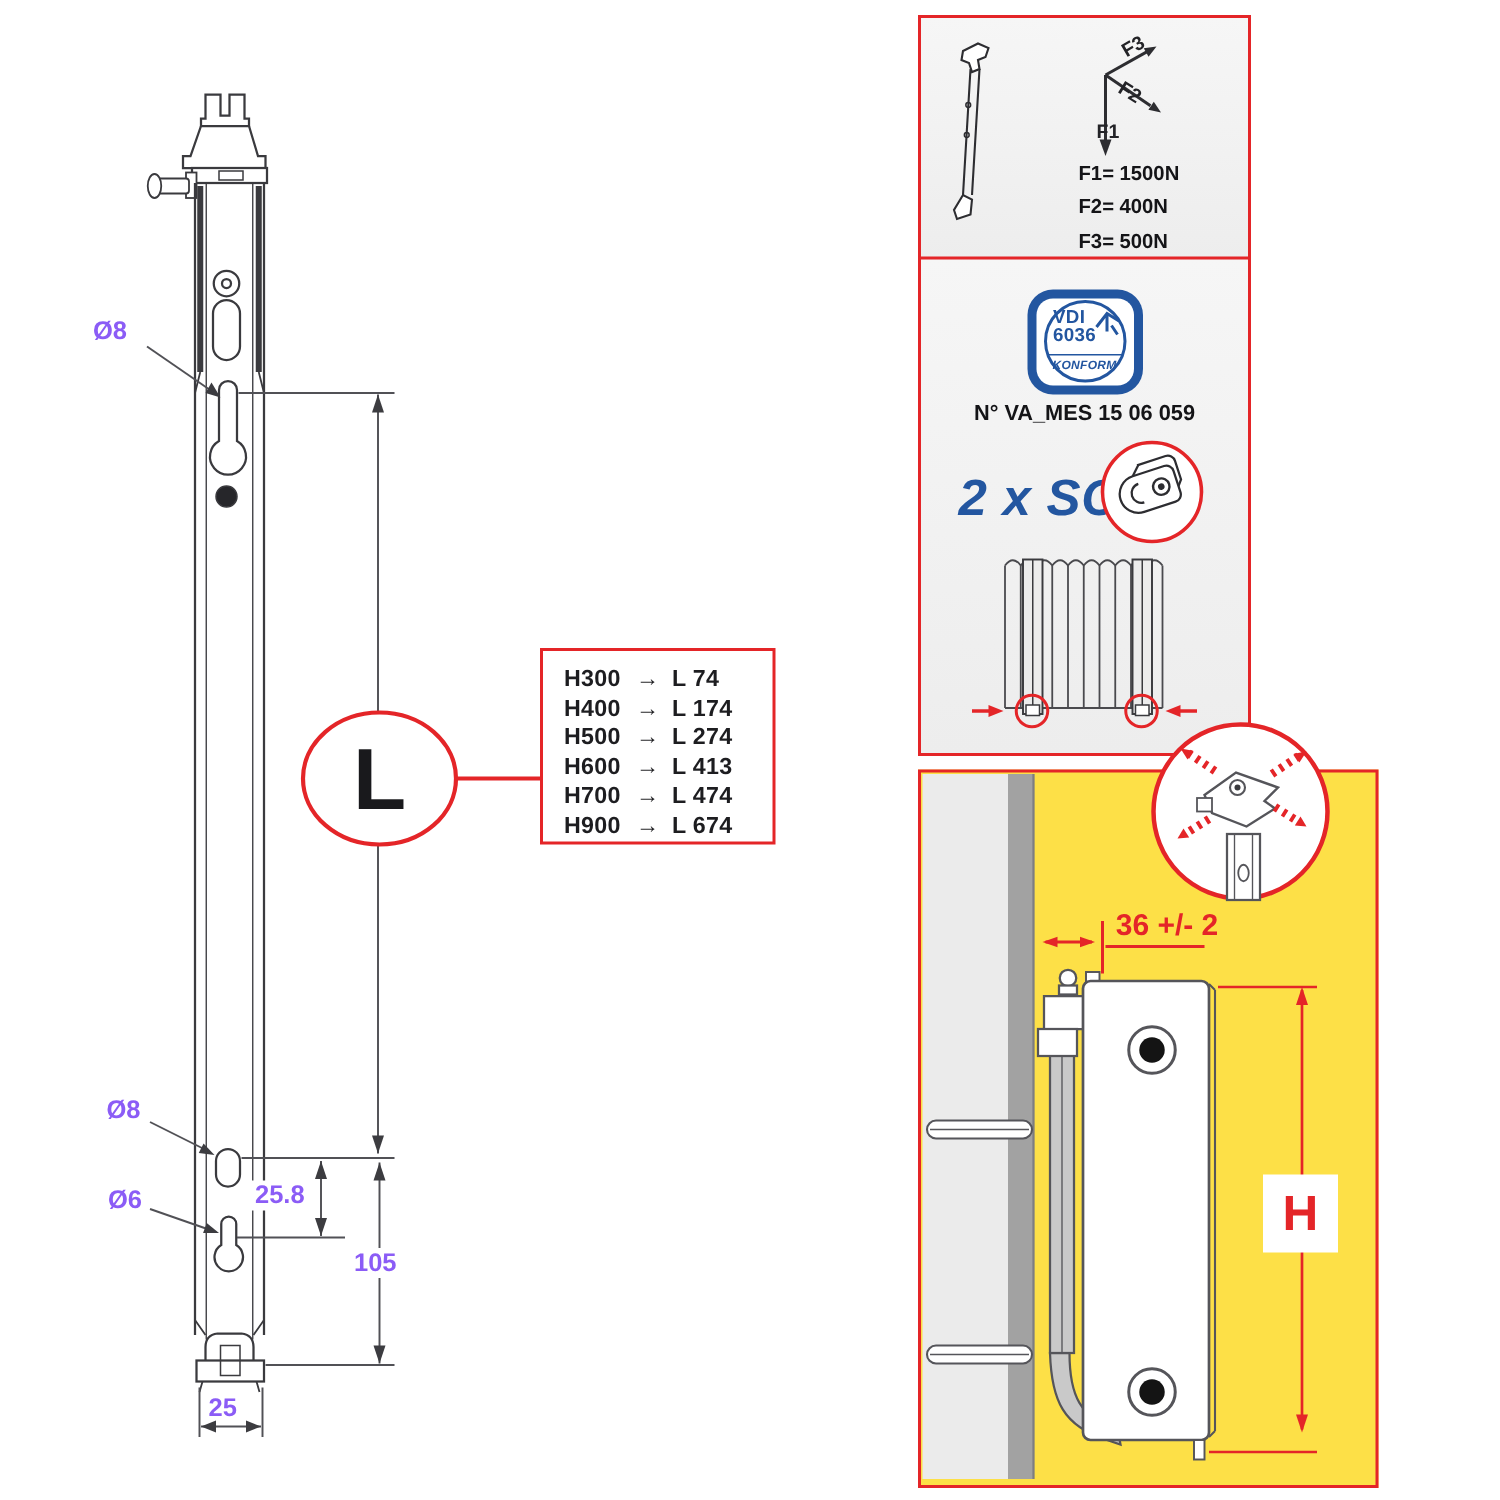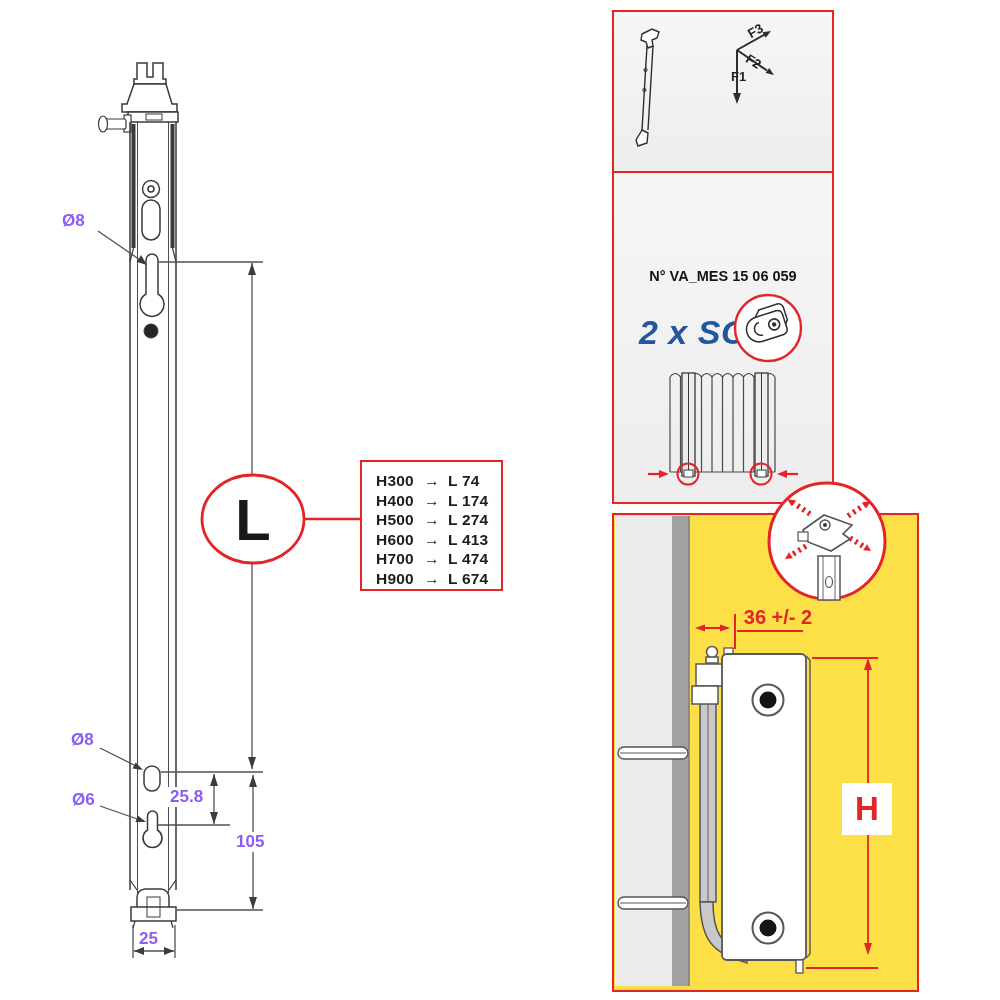--- a/index.html
+++ b/index.html
@@ -112,21 +112,21 @@
   </svg>
 
   <div class="abs dimlbl" style="left:62px;top:211px">Ø8</div>
   <div class="abs dimlbl" style="left:71px;top:730px">Ø8</div>
   <div class="abs dimlbl" style="left:72px;top:790px">Ø6</div>
   <div class="abs dimlbl whitebg" style="left:168px;top:787px">25.8</div>
   <div class="abs dimlbl whitebg" style="left:234px;top:832px">105</div>
   <div class="abs dimlbl" style="left:139px;top:929px;width:30px;text-align:left">25</div>
   <div class="llet" style="left:224px;top:487px;width:58px;height:64px">L</div>
 
-  <div class="ltable" style="left:360px;top:460px;width:143px;height:131px">
+  <div class="ltable" style="left:360px;top:432px;width:157px;height:131px">
     <div class="row"><span class="h">H300</span><span class="ar">→</span><span>L 74</span></div>
     <div class="row"><span class="h">H400</span><span class="ar">→</span><span>L 174</span></div>
     <div class="row"><span class="h">H500</span><span class="ar">→</span><span>L 274</span></div>
     <div class="row"><span class="h">H600</span><span class="ar">→</span><span>L 413</span></div>
     <div class="row"><span class="h">H700</span><span class="ar">→</span><span>L 474</span></div>
     <div class="row"><span class="h">H900</span><span class="ar">→</span><span>L 674</span></div>
   </div>
 
   <div class="panel" style="left:612px;top:10px;width:218px;height:163px">
     <svg class="abs" style="left:0;top:0" width="218" height="163" viewBox="0 0 218 163">
@@ -145,25 +145,43 @@
         <path d="M123,38 L150.5,22.6"></path>
       </g>
       <g fill="#2d2d31">
         <polygon points="123,92 119,81 127,81"></polygon>
         <polygon points="160,63 151.6,61.1 155.2,55.9"></polygon>
         <polygon points="157,19 151.7,25.8 148.5,20.2"></polygon>
       </g>
     </svg>
     <div class="flbl" style="left:131px;top:16px;transform:rotate(-30deg)">F3</div>
     <div class="flbl" style="left:137px;top:39px;transform:rotate(32deg)">F2</div>
-    <div class="flbl" style="left:117px;top:57px">F1</div>
+    <div class="flbl" style="left:117px;top:68px">F1</div>
+    <div class="fvals" style="left:105px;top:93px">
+      <div>F1= 1500N</div>
+      <div>F2= 400N</div>
+      <div>F3= 500N</div>
+    </div>
   </div>
 
   <div class="panel" style="left:612px;top:171px;width:218px;height:329px">
 
+    <div class="badge" style="left:71px;top:20px;width:77px;height:70px">
+      <div class="badge-in">
+        <div class="badge-circle"></div>
+        <div class="badge-vdi">
+          <div>VDI</div>
+          <div>6036</div>
+        </div>
+        <svg class="abs" style="right:7px;top:6px" width="20" height="22" viewBox="0 0 20 22">
+          <path d="M2,13 L9,4 L17,9 M9,4 V16 M12,12 L16,18" stroke="#2356a0" stroke-width="2" fill="none"></path>
+        </svg>
+        <div class="badge-konform">KONFORM</div>
+      </div>
+    </div>
     <div class="approval" style="top:95px">N° VA_MES 15 06 059</div>
 
     <div class="sc6" style="left:25px;top:140px">2 x SC6</div>
     <svg class="abs" style="left:117px;top:118px" width="74" height="74" viewBox="0 0 74 74">
       <circle cx="37" cy="37" r="33" fill="#fff" stroke="#e42528" stroke-width="2.4"></circle>
       <g transform="rotate(-18 37 37)" stroke="#2d2d31" stroke-width="1.5" fill="#fff">
         <path d="M33,17 H53 a5,5 0 0 1 5,5 v13 l-4,5"></path>
         <path d="M28,23 L34,17"></path>
         <path d="M28,23 H50 a5,5 0 0 1 5,5 v15 a5,5 0 0 1 -5,5 H28 a12.5,12.5 0 0 1 0,-25 z"></path>
         <path d="M30,29 a6.5,6.5 0 0 0 0,13" fill="none"></path>

